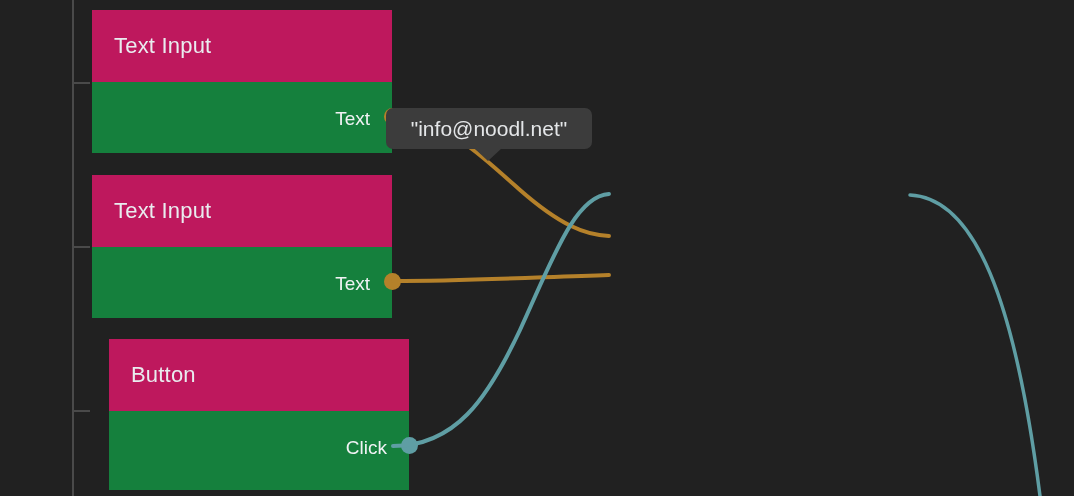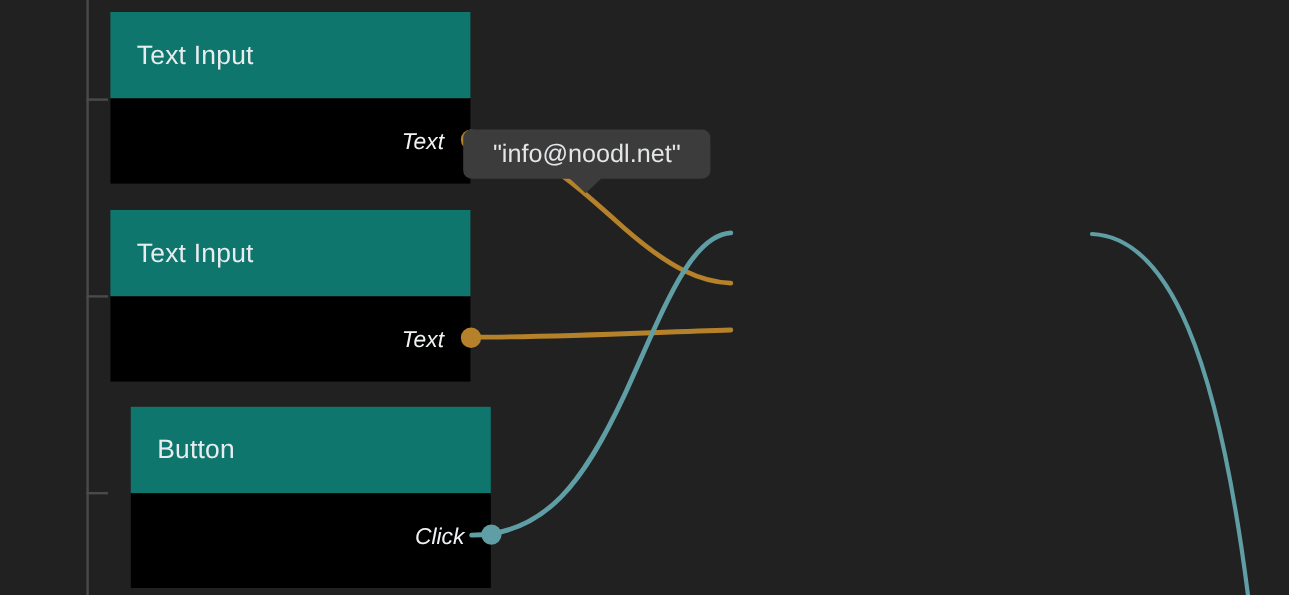--- a/index.html
+++ b/index.html
@@ -54,22 +54,22 @@
     letter-spacing: 0.2px;
     white-space: nowrap;
   }
   .node-body {
     position: relative;
     box-sizing: border-box;
     width: 100%;
   }
 
   
-  .node.blue .node-header { background: #0f766e; }
-  .node.blue .node-body   { background: #000000; font-style: italic; }
+  .node.blue .node-header { background: #be185d; }
+  .node.blue .node-body   { background: #15803d; }
   
   .node.green .node-header { background: #76854c; }
   .node.green .node-body   { background: #6b7945; }
 
   
   .port-row {
     position: absolute;
     display: flex;
     align-items: center;
     white-space: nowrap;

